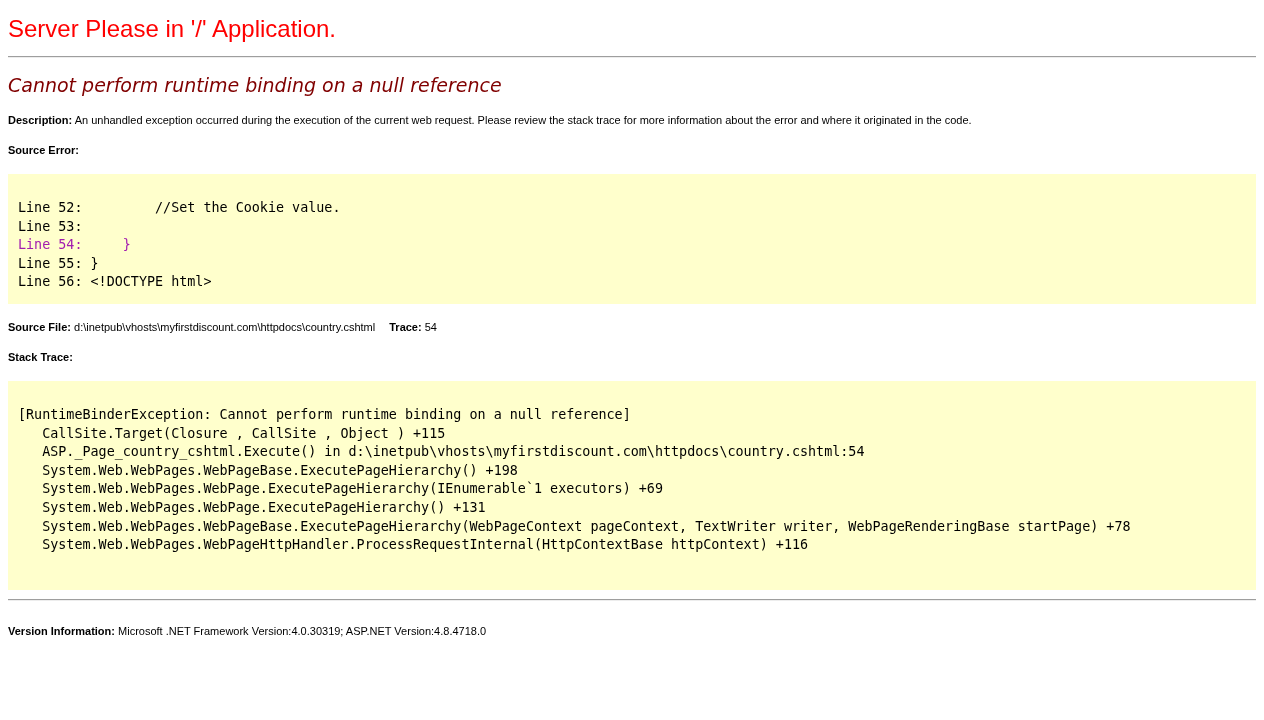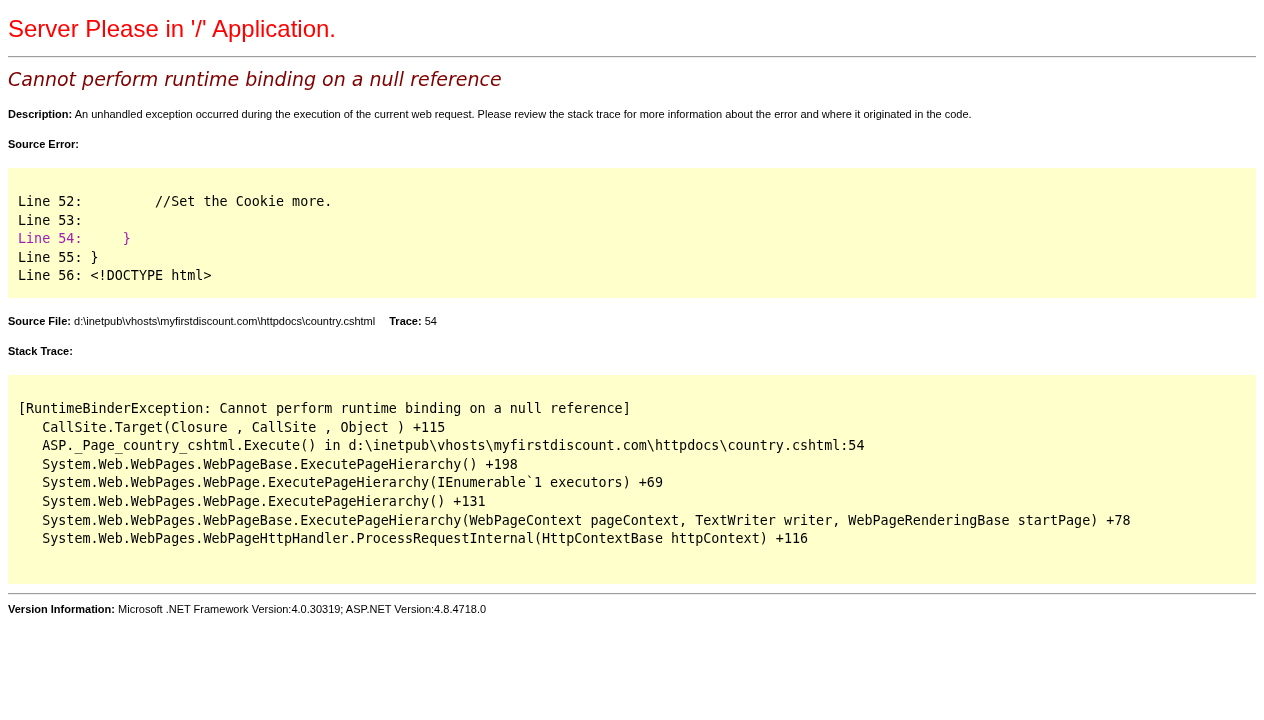--- a/index.html
+++ b/index.html
@@ -23,21 +23,21 @@
     border-top: 1px solid #9e9e9e;
     border-bottom: 1px solid #ededed;
     height: 0;
     margin: 13px 0 0 0;
   }
   h2.error-subtitle {
     font-size: 19px;
     font-weight: normal;
     font-style: italic;
     color: #800000;
-    margin: 10px 0 0 0;
+    margin: 16px 0 0 0;
     font-family: "DejaVu Sans", "Liberation Sans", sans-serif;
   }
   p.info { margin: 17px 0; line-height: 13px; }
   p.info.first { margin-top: 18px; }
   b.lbl { font-weight: bold; }
   .code-box {
     background: #ffffcc;
     width: 100%;
   }
   .code-box pre {
@@ -52,21 +52,21 @@
   .code-box.stack-box pre { padding-bottom: 35px; }
   .hl { color: #a21caf; }
   b.line-label { margin-left: 14px; }
   hr.footer-rule {
     border: none;
     border-top: 1px solid #9e9e9e;
     border-bottom: 1px solid #ededed;
     height: 0;
     margin: 9px 0 0 0;
   }
-  p.version { margin: 8px 0; line-height: 13px; }
+  p.version { margin: 24px 0; line-height: 13px; }
 </style>
 </head>
 <body>
 
 <div>
 
   <h1 class="page-title">Server Please in '/' Application.</h1>
   <hr class="rule">
 
   <h2 class="error-subtitle">Cannot perform runtime binding on a null reference</h2>
@@ -75,21 +75,21 @@
     <b class="lbl">Description:</b>
     <span>An unhandled exception occurred during the execution of the current web request. Please review the stack trace for more information about the error and where it originated in the code.</span>
   </p>
 
 
   <p class="info">
     <b class="lbl">Source Error:</b>
   </p>
 
   <div class="code-box">
-    <pre><span>Line 52:         //Set the Cookie more.
+    <pre><span>Line 52:         //Set the Cookie value.
 Line 53: 
 </span><span class="hl">Line 54:     }</span><span>
 Line 55: }
 Line 56: &lt;!DOCTYPE html&gt;</span></pre>
   </div>
 
   <p class="info">
     <b class="lbl">Source File:</b>
     <span>d:\inetpub\vhosts\myfirstdiscount.com\httpdocs\country.cshtml</span><b class="lbl line-label">Trace:</b>
     <span>54</span>

